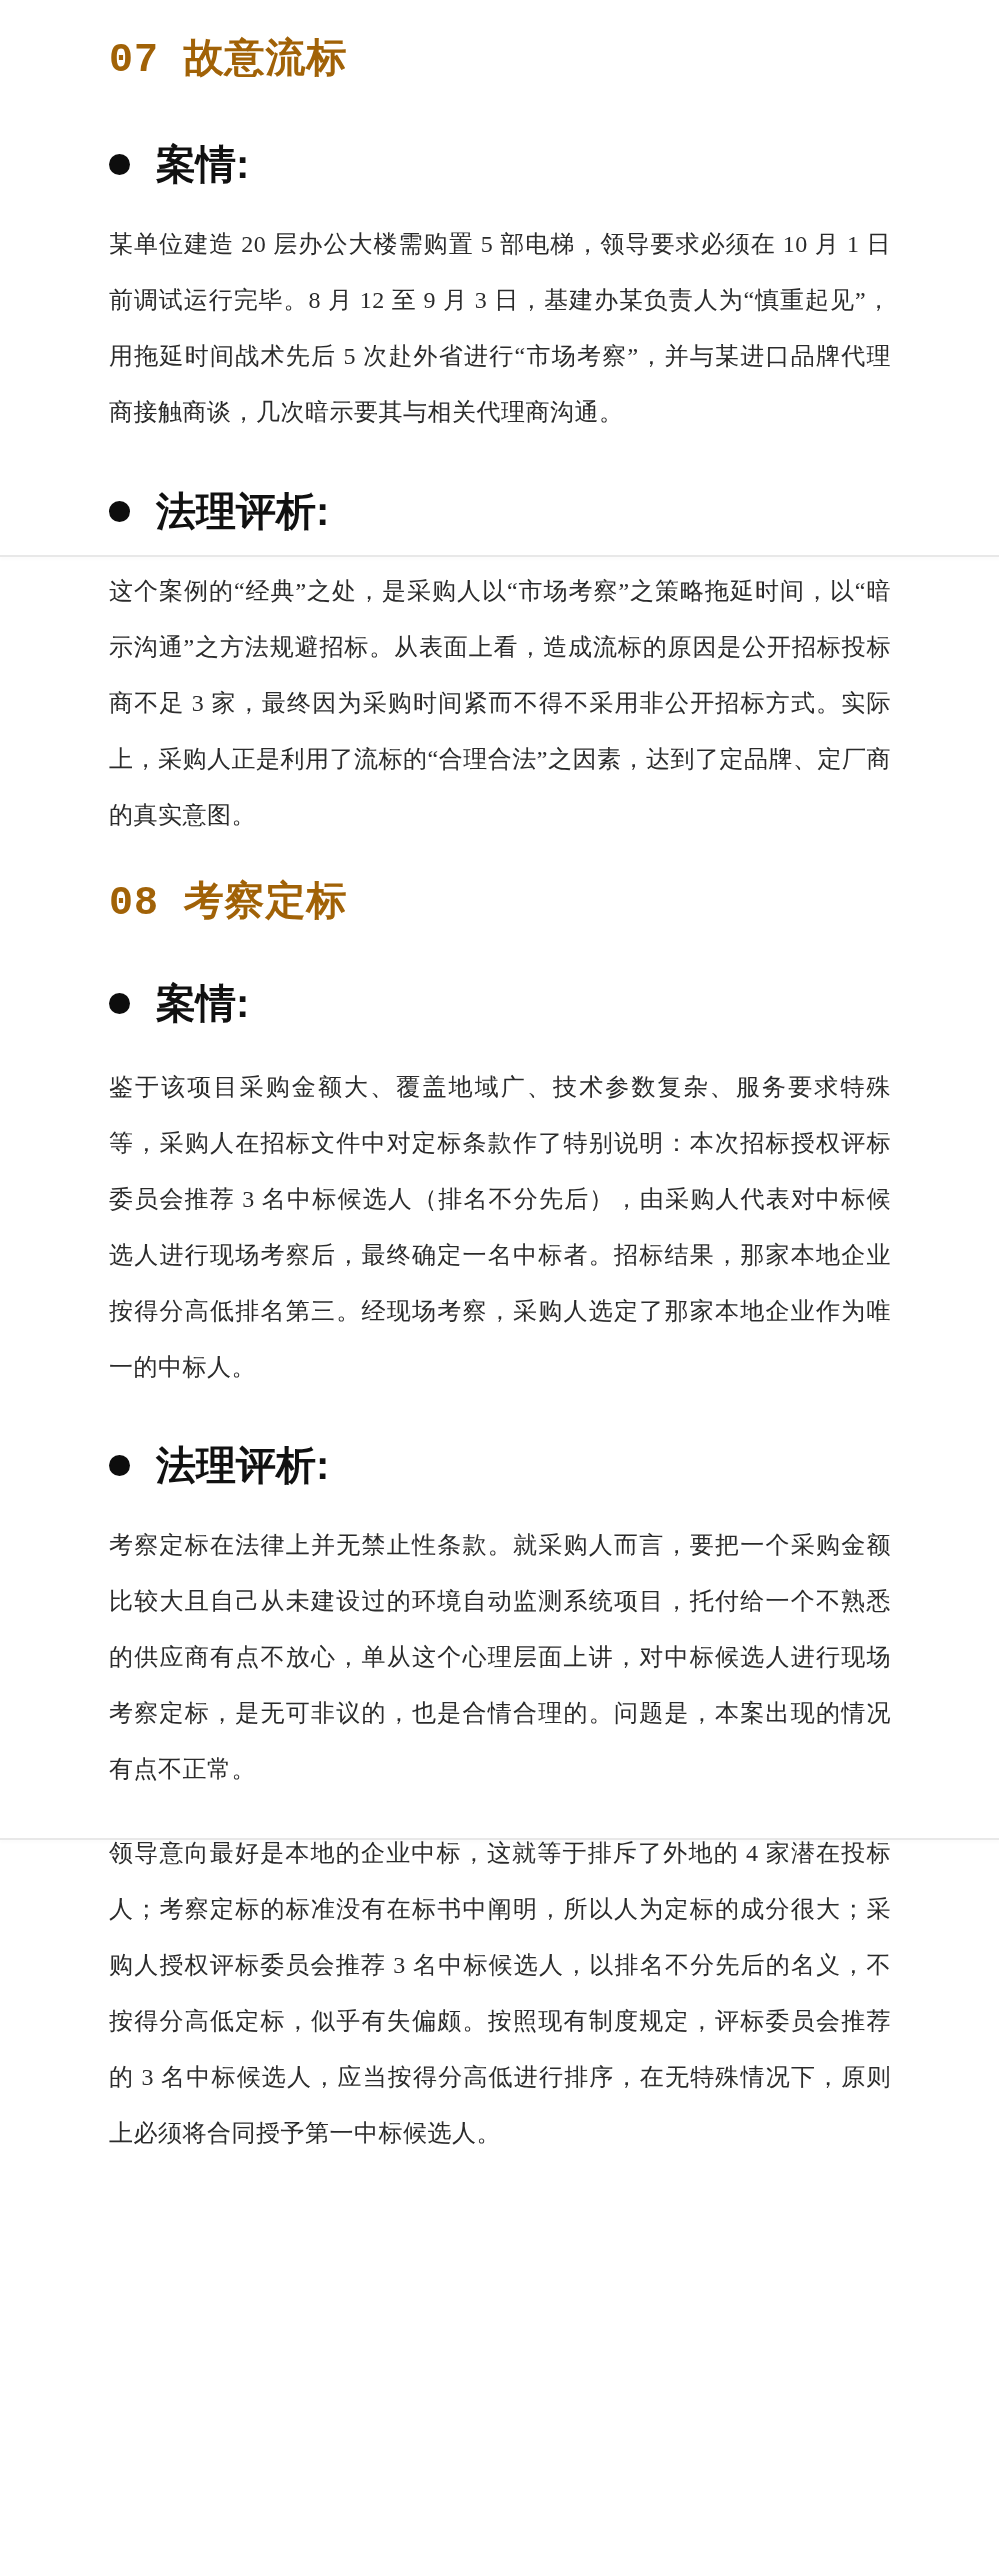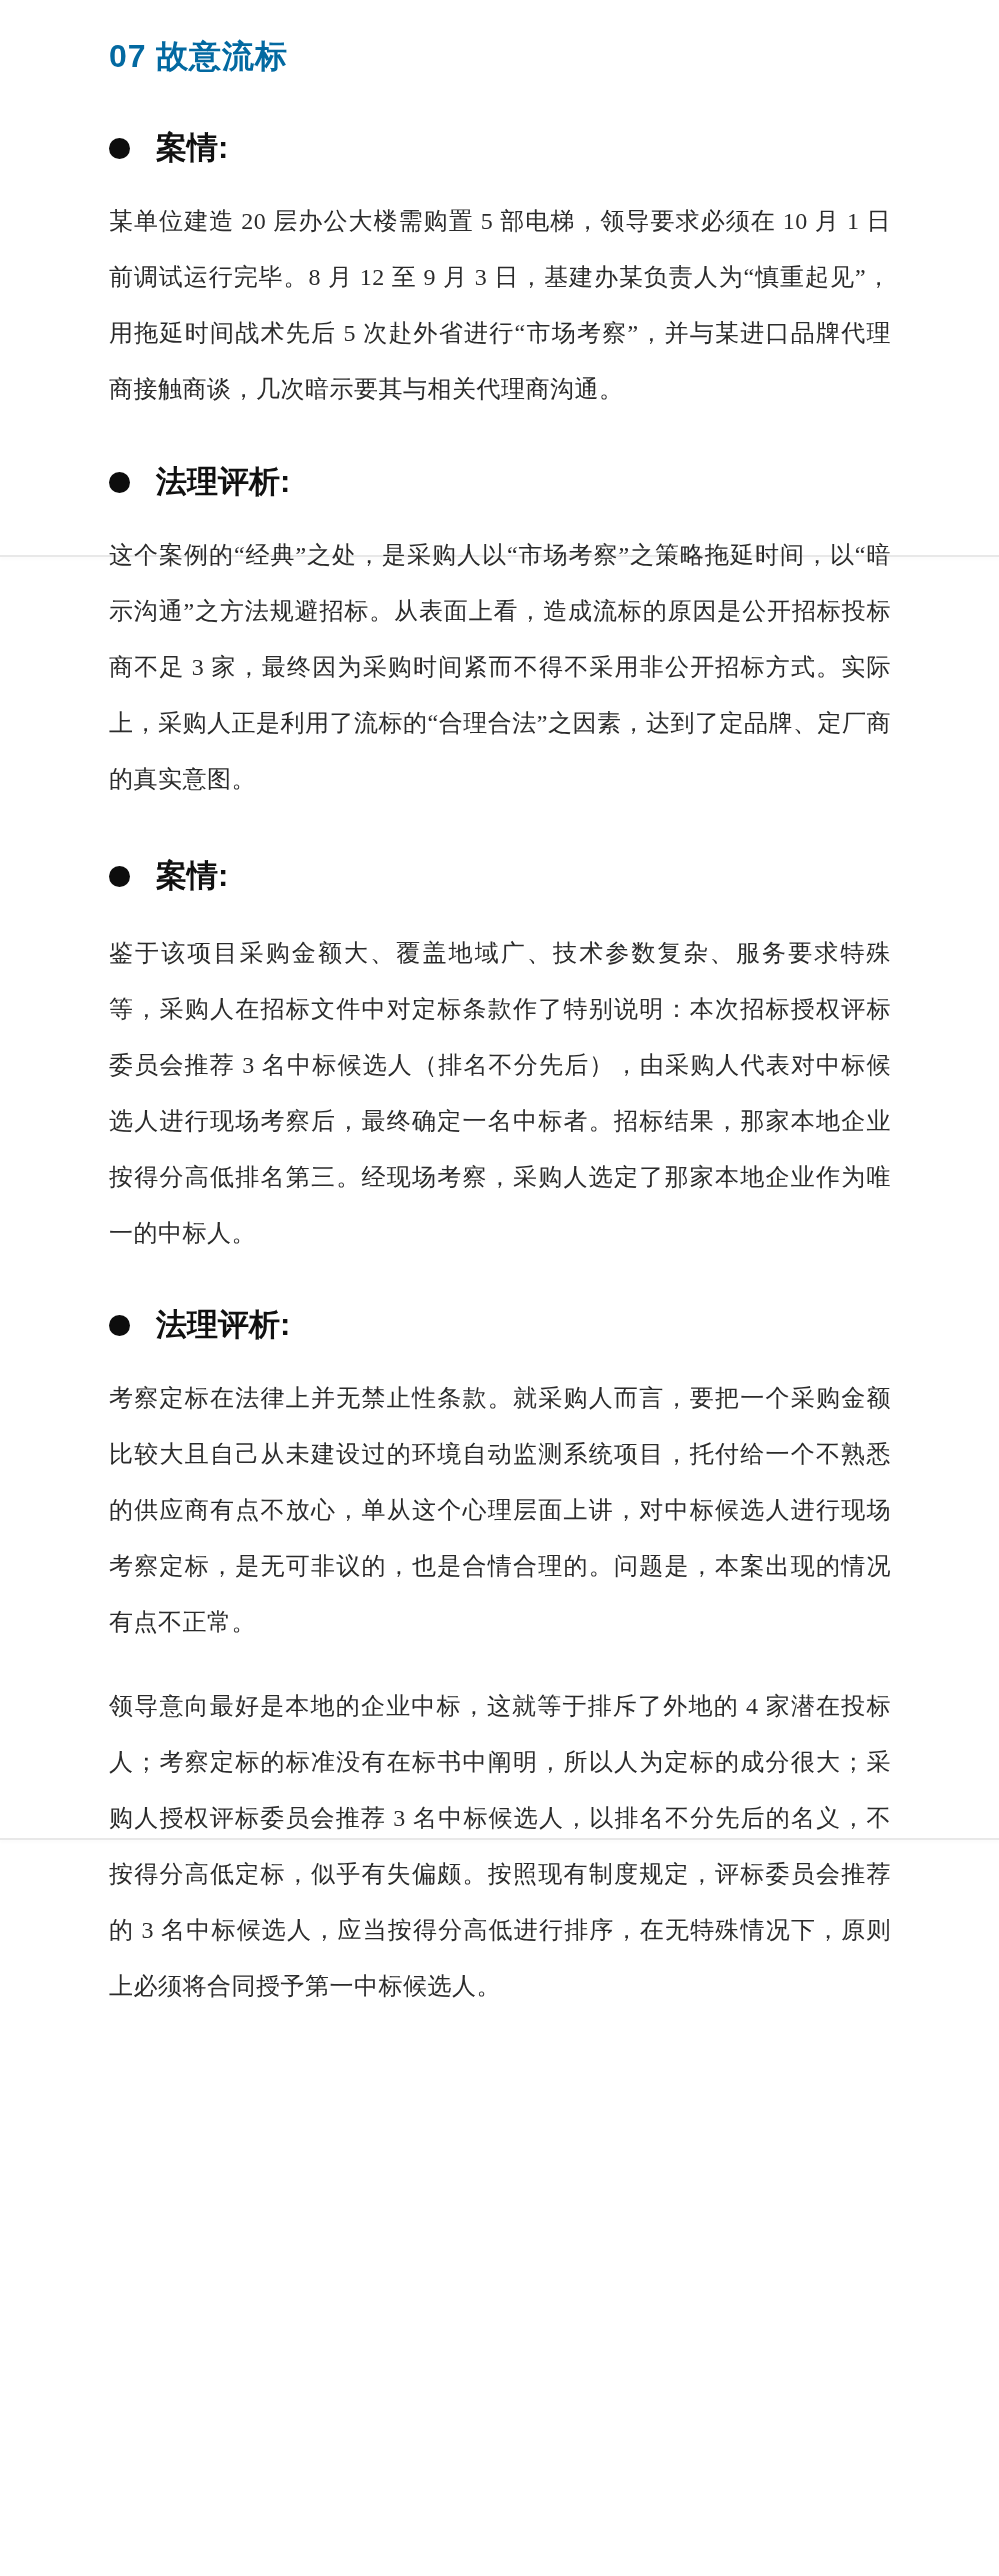--- a/index.html
+++ b/index.html
@@ -15,35 +15,35 @@
     background: #ffffff;
     overflow: hidden;
   }
   .content {
     position: relative;
     padding: 0 109px;
     z-index: 2;
   }
   .section-title {
     margin: 0;
-    font-family: Liberation Sans, sans-serif;
+    font-family: Liberation Mono, monospace;
     font-weight: 700;
-    font-size: 32px;
+    font-size: 40px;
     line-height: 1.2;
-    color: #0369a1;
+    color: #a16207;
     letter-spacing: 0.9px;
   }
   .title-07 { padding-top: 37px; }
   .title-08 { margin-top: 37px; }
   .bullet-heading {
     display: flex;
     align-items: center;
     font-family: "Liberation Sans", "DejaVu Sans", sans-serif;
     font-weight: 700;
-    font-size: 31px;
+    font-size: 40px;
     color: #111111;
   }
   .bh-1 { margin-top: 52px; }
   .bh-2 { margin-top: 44px; }
   .bh-3 { margin-top: 48px; }
   .bh-4 { margin-top: 43px; }
   .bullet-dot {
     display: inline-block;
     width: 21px;
     height: 21px;
@@ -95,20 +95,21 @@
     <p class="para p-gap-s">某单位建造 20 层办公大楼需购置 5 部电梯，领导要求必须在 10 月 1 日前调试运行完毕。8 月 12 至 9 月 3 日，基建办某负责人为“慎重起见”，用拖延时间战术先后 5 次赴外省进行“市场考察”，并与某进口品牌代理商接触商谈，几次暗示要其与相关代理商沟通。</p>
 
 
     <div class="bullet-heading bh-2">
       <span class="bullet-dot"></span>
       <span>法理评析:</span>
     </div>
 
     <p class="para p-gap-s">这个案例的“经典”之处，是采购人以“市场考察”之策略拖延时间，以“暗示沟通”之方法规避招标。从表面上看，造成流标的原因是公开招标投标商不足 3 家，最终因为采购时间紧而不得不采用非公开招标方式。实际上，采购人正是利用了流标的“合理合法”之因素，达到了定品牌、定厂商的真实意图。</p>
 
+    <h1 class="section-title title-08">08 考察定标</h1>
 
     <div class="bullet-heading bh-3">
       <span class="bullet-dot"></span>
       <span>案情:</span>
     </div>
 
 
     <p class="para p-gap-m">鉴于该项目采购金额大、覆盖地域广、技术参数复杂、服务要求特殊等，采购人在招标文件中对定标条款作了特别说明：本次招标授权评标委员会推荐 3 名中标候选人（排名不分先后），由采购人代表对中标候选人进行现场考察后，最终确定一名中标者。招标结果，那家本地企业按得分高低排名第三。经现场考察，采购人选定了那家本地企业作为唯一的中标人。</p>
 
     <div class="bullet-heading bh-4">

